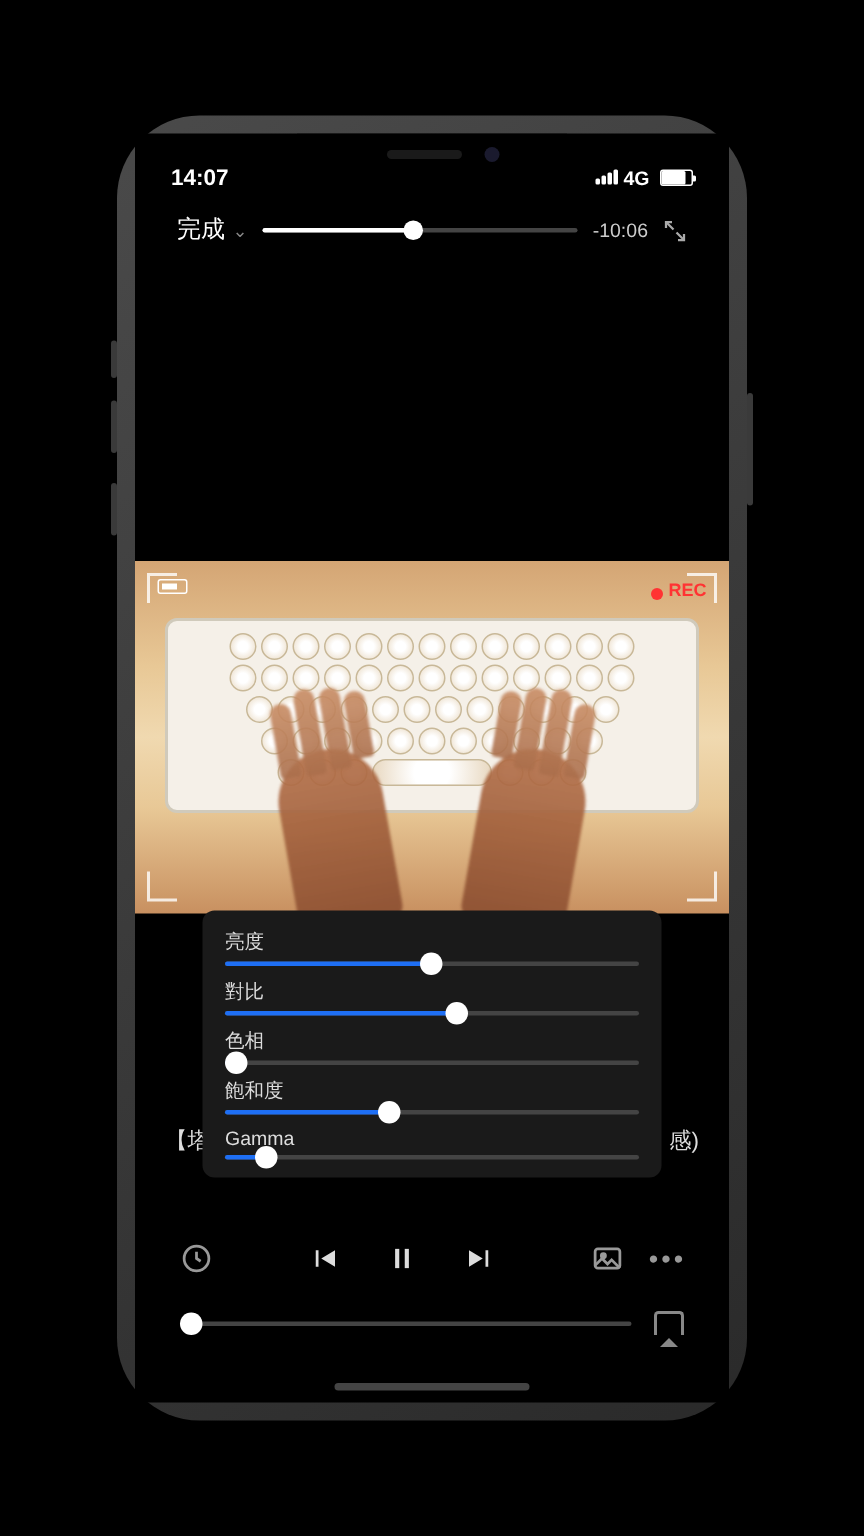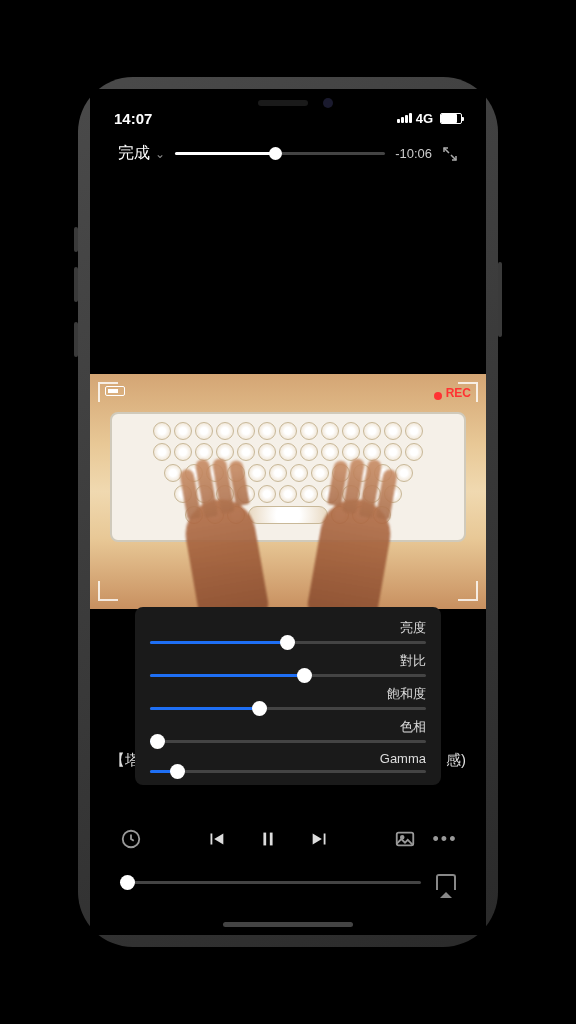--- a/index.html
+++ b/index.html
@@ -294,21 +294,20 @@
       padding: 12px 15px;
       z-index: 50;
     }
     .slider-row {
       margin-bottom: 8px;
     }
     .slider-label {
       color: #ddd;
       font-size: 13px;
       margin-bottom: 4px;
-      text-align: right;
     }
     .slider-track {
       height: 3px;
       background: #444;
       border-radius: 2px;
       position: relative;
     }
     .slider-fill {
       height: 100%;
       background: #1e6ff5;
@@ -598,31 +597,31 @@
       </div>
       <div class="slider-row">
         <div class="slider-label">對比</div>
         <div class="slider-track">
           <div class="slider-fill" style="width:56%">
               <div class="slider-thumb"></div>
             </div>
         </div>
       </div>
       <div class="slider-row">
+        <div class="slider-label">色相</div>
+        <div class="slider-track">
+          <div class="slider-fill" style="width:3%">
+              <div class="slider-thumb"></div>
+            </div>
+        </div>
+      </div>
+      <div class="slider-row">
         <div class="slider-label">飽和度</div>
         <div class="slider-track">
           <div class="slider-fill" style="width:40%">
-              <div class="slider-thumb"></div>
-            </div>
-        </div>
-      </div>
-      <div class="slider-row">
-        <div class="slider-label">色相</div>
-        <div class="slider-track">
-          <div class="slider-fill" style="width:3%">
               <div class="slider-thumb"></div>
             </div>
         </div>
       </div>
       <div class="slider-row" style="margin-bottom:0">
         <div class="slider-label">Gamma</div>
         <div class="slider-track">
           <div class="slider-fill" style="width:10%">
               <div class="slider-thumb"></div>
             </div>

